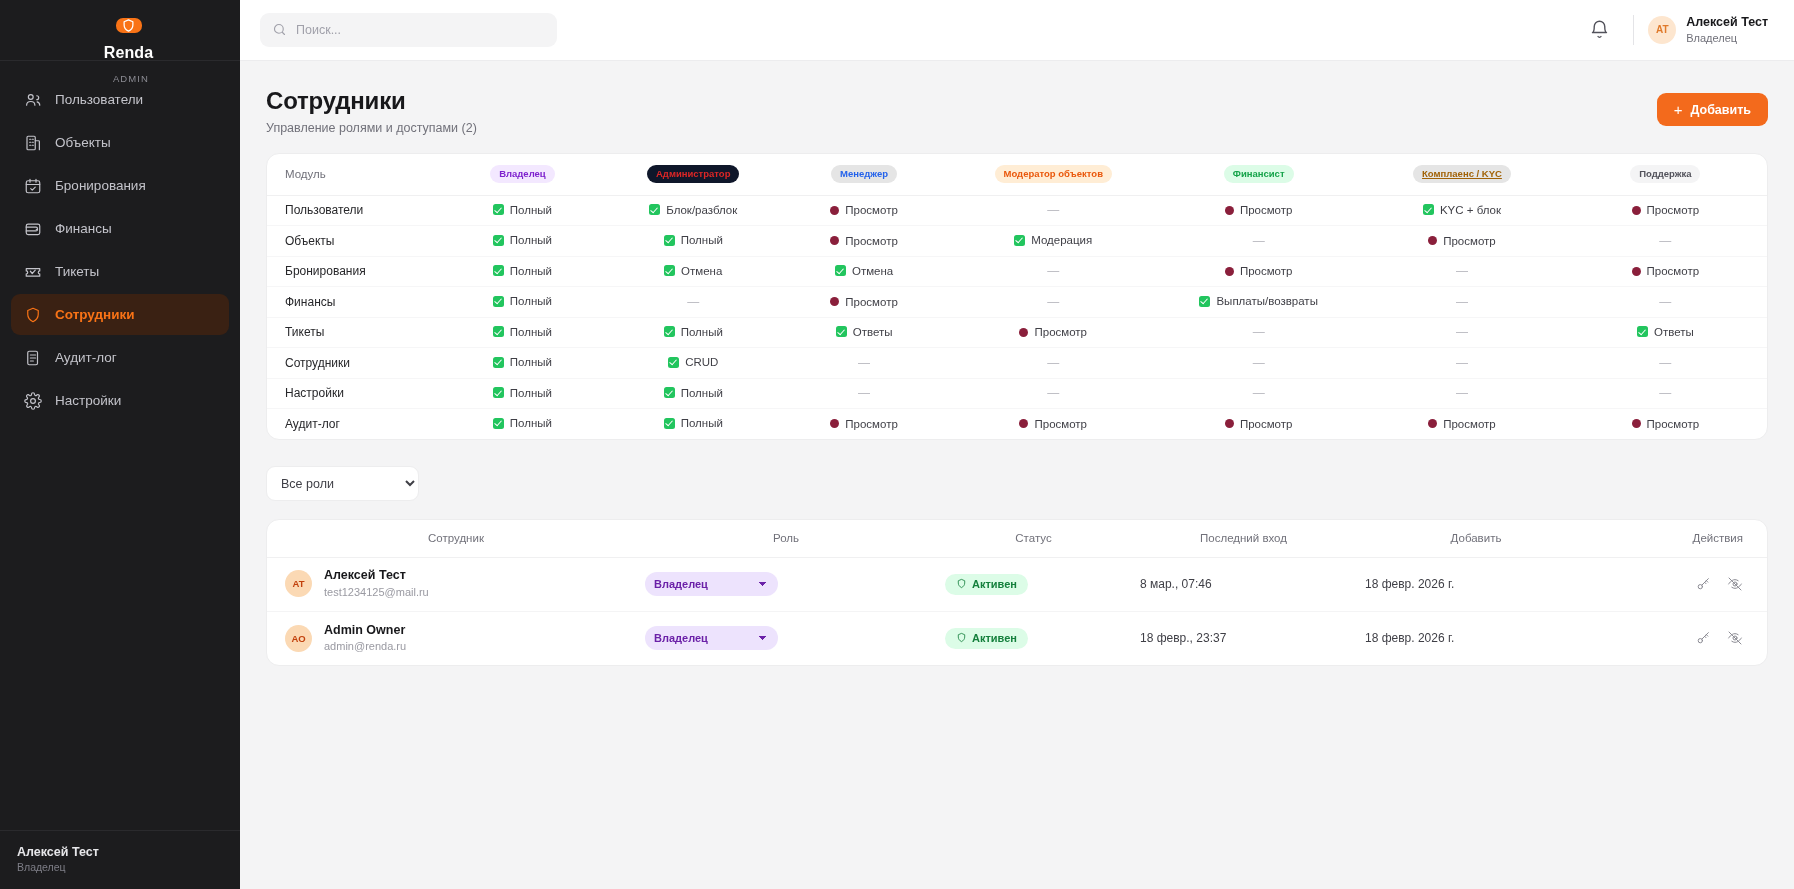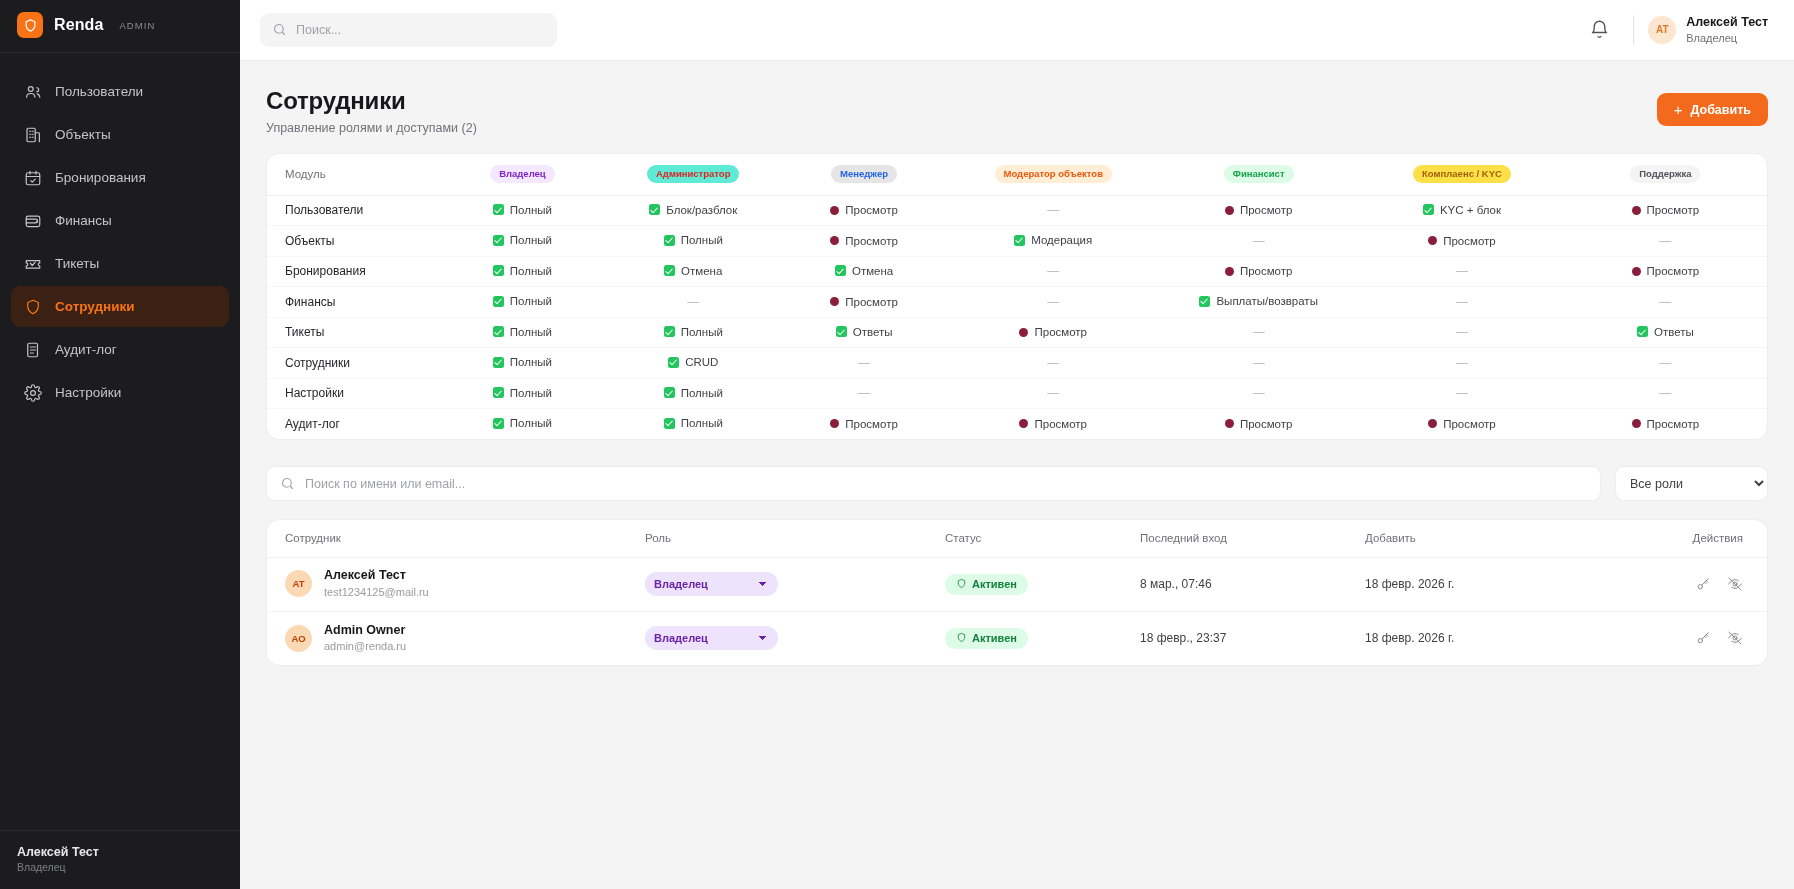--- a/index.html
+++ b/index.html
@@ -14,22 +14,23 @@
 
   
   .sidebar {
     width: 240px; flex: 0 0 240px; height: 889px;
     background: #1c1c1e; color: #d4d4d8;
     display: flex; flex-direction: column;
     position: relative;
   }
   .brand {
     display: flex; align-items: center; gap: 11px;
-    padding: 18px 0 20px 17px; height: 53px;
+    padding: 18px 0 20px 17px; height: 61px;
     border-bottom: 1px solid #2a2a2d;
+    flex-direction: column;
   }
   .brand-logo {
     width: 26px; height: 26px; border-radius: 7px;
     background: #f97316;
     display: flex; align-items: center; justify-content: center;
   }
   .brand-name { font-size: 16px; font-weight: bold; color: #ffffff; letter-spacing: .1px; }
   .brand-sub { font-size: 9.5px; color: #8b8b93; letter-spacing: 1.1px; margin-left: 5px; }
   .nav { padding: 18px 11px 0 11px; display: flex; flex-direction: column; gap: 2px; }
   .nav-item {
@@ -163,21 +164,21 @@
     width: 153px; height: 35px; background: #fff;
     border: 1px solid #ededee; border-radius: 9px;
     font-size: 12.5px; color: #3f3f46; padding: 0 10px;
     font-family: inherit; outline: none; cursor: pointer;
   }
 
   
   table.staff { width: 100%; border-collapse: collapse; table-layout: fixed; }
   table.staff thead th {
     height: 37px; font-size: 11.5px; font-weight: normal; color: #71717a;
-    text-align: left; border-bottom: 1px solid #f0f0f1; padding: 0 0 0 18px;
+    text-align: center; border-bottom: 1px solid #f0f0f1; padding: 0 0 0 18px;
   }
   table.staff thead th.right { text-align: right; padding: 0 24px 0 0; }
   table.staff tbody td {
     height: 54px; border-bottom: 1px solid #f4f4f5; padding: 0 0 0 18px;
     font-size: 12px; color: #3f3f46; vertical-align: middle;
   }
   table.staff tbody tr:last-child td { border-bottom: none; }
   .emp { display: flex; align-items: center; gap: 12px; }
   .emp-av {
     width: 27px; height: 27px; border-radius: 50%;
@@ -370,25 +371,25 @@
               <col style="width:12.1%">
             <col style="width:14.7%">
               <col style="width:14.4%">
               <col style="width:14.4%">
               <col style="width:14.4%">
           </colgroup>
           <thead>
             <tr>
               <th class="mod-col">Модуль</th>
               <th><span class="badge" style="background: rgb(243, 232, 255); color: rgb(126, 34, 206);">Владелец</span></th>
-              <th><span class="badge" style="background: #5eead4; color: rgb(220, 38, 38);">Администратор</span></th>
+              <th><span class="badge" style="background: #0f172a; color: rgb(220, 38, 38);">Администратор</span></th>
               <th><span class="badge" style="background: #e5e5e5; color: rgb(37, 99, 235);">Менеджер</span></th>
               <th><span class="badge" style="background: rgb(255, 237, 213); color: rgb(234, 88, 12);">Модератор объектов</span></th>
               <th><span class="badge" style="background: rgb(220, 252, 231); color: rgb(22, 163, 74);">Финансист</span></th>
-              <th><span class="badge" style="background: #fde047; color: rgb(161, 98, 7);">Комплаенс / KYC</span></th>
+              <th><span class="badge" style="background: #e5e5e5; color: rgb(161, 98, 7); text-decoration: underline;">Комплаенс / KYC</span></th>
               <th><span class="badge" style="background: rgb(244, 244, 245); color: rgb(82, 82, 91);">Поддержка</span></th>
             </tr>
           </thead>
           <tbody>
               <tr>
                 <td class="mod-name">Пользователи</td>
                 <td><span class="cell">
                     <span class="mark ok"></span>
                     <span>Полный</span>
                   </span></td>
@@ -569,29 +570,20 @@
                 <td><span class="cell">
                     <span class="mark eye"></span>
                     <span>Просмотр</span>
                   </span></td>
               </tr>
             </tbody>
         </table>
       </section>
 
       <div class="filters">
-        <div class="filter-search">
-          <span class="s-ico">
-            <svg viewBox="0 0 24 24" width="15" height="15">
-                <circle cx="11" cy="11" r="7"></circle>
-                <path d="M20 20l-3.2-3.2"></path>
-              </svg>
-          </span>
-          <input type="text" placeholder="Поиск по имени или email..." style="">
-        </div>
         <select class="role-select"><option value="Все роли">Все роли</option><option value="Владелец">Владелец</option><option value="Администратор">Администратор</option><option value="Менеджер">Менеджер</option><option value="Модератор объектов">Модератор объектов</option><option value="Финансист">Финансист</option><option value="Комплаенс / KYC">Комплаенс / KYC</option><option value="Поддержка">Поддержка</option></select>
       </div>
 
       <section class="card">
         <table class="staff">
           <colgroup>
             <col style="width:24%">
               <col style="width:20%">
               <col style="width:13%">
             <col style="width:15%">

